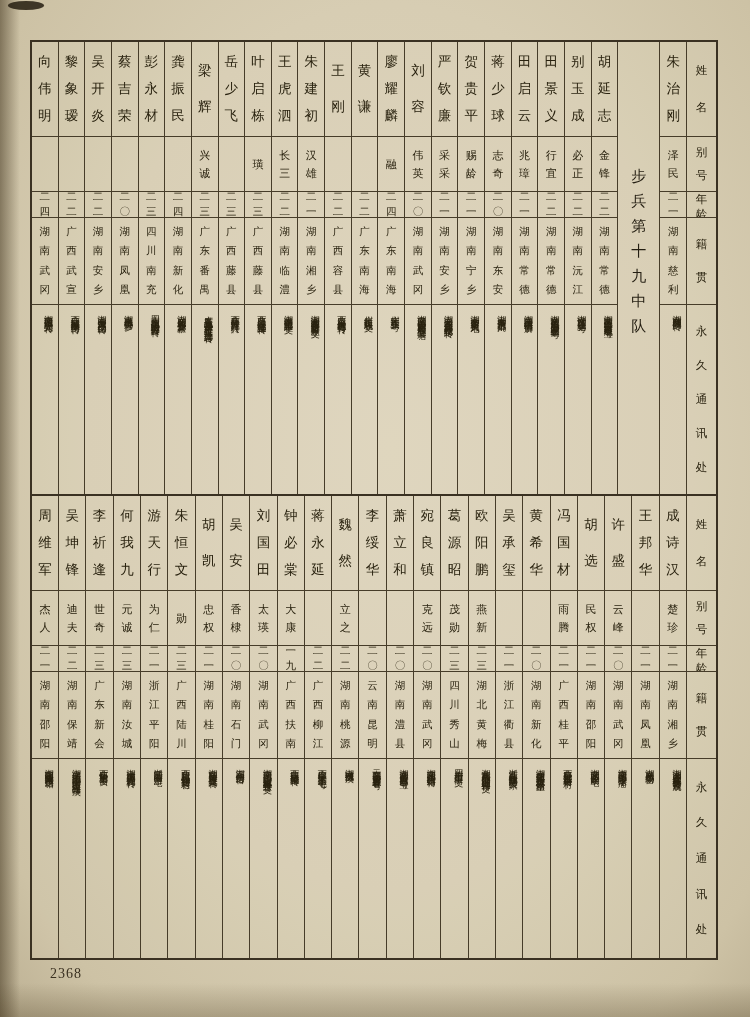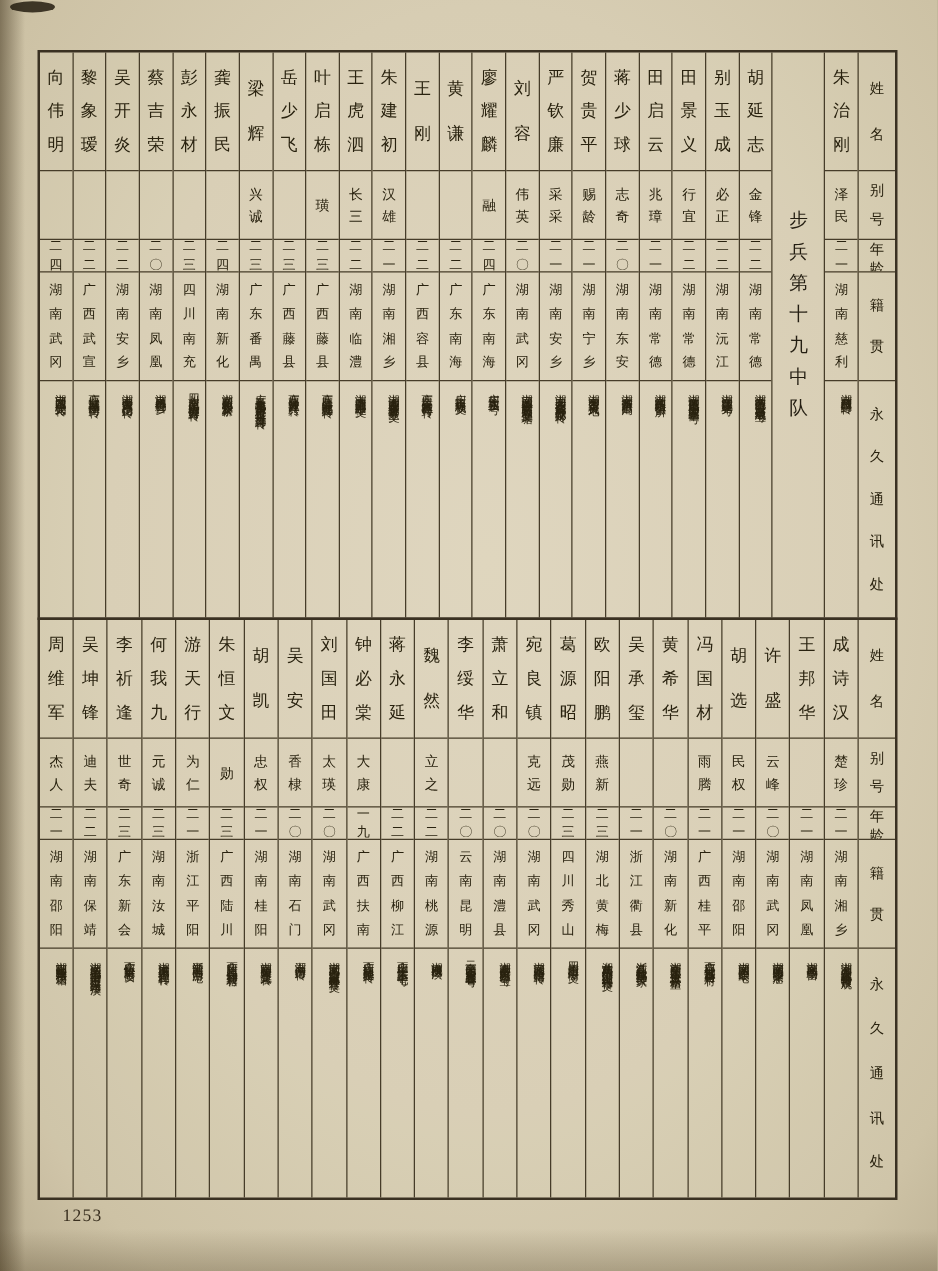--- a/index.html
+++ b/index.html
@@ -1114,14 +1114,14 @@
         </div>
         <div class="cell native r3">
           <span class="ch">湖</span>
           <span class="ch">南</span>
           <span class="ch">邵</span>
           <span class="ch">阳</span>
         </div>
         <div class="cell addr r4">湖南邵阳杨家滩马溪信箱</div>
       </div>
     </div>
-  <div class="page-number">1253</div>
+  <div class="page-number">2368</div>
 </div>
 
 </body></html>

